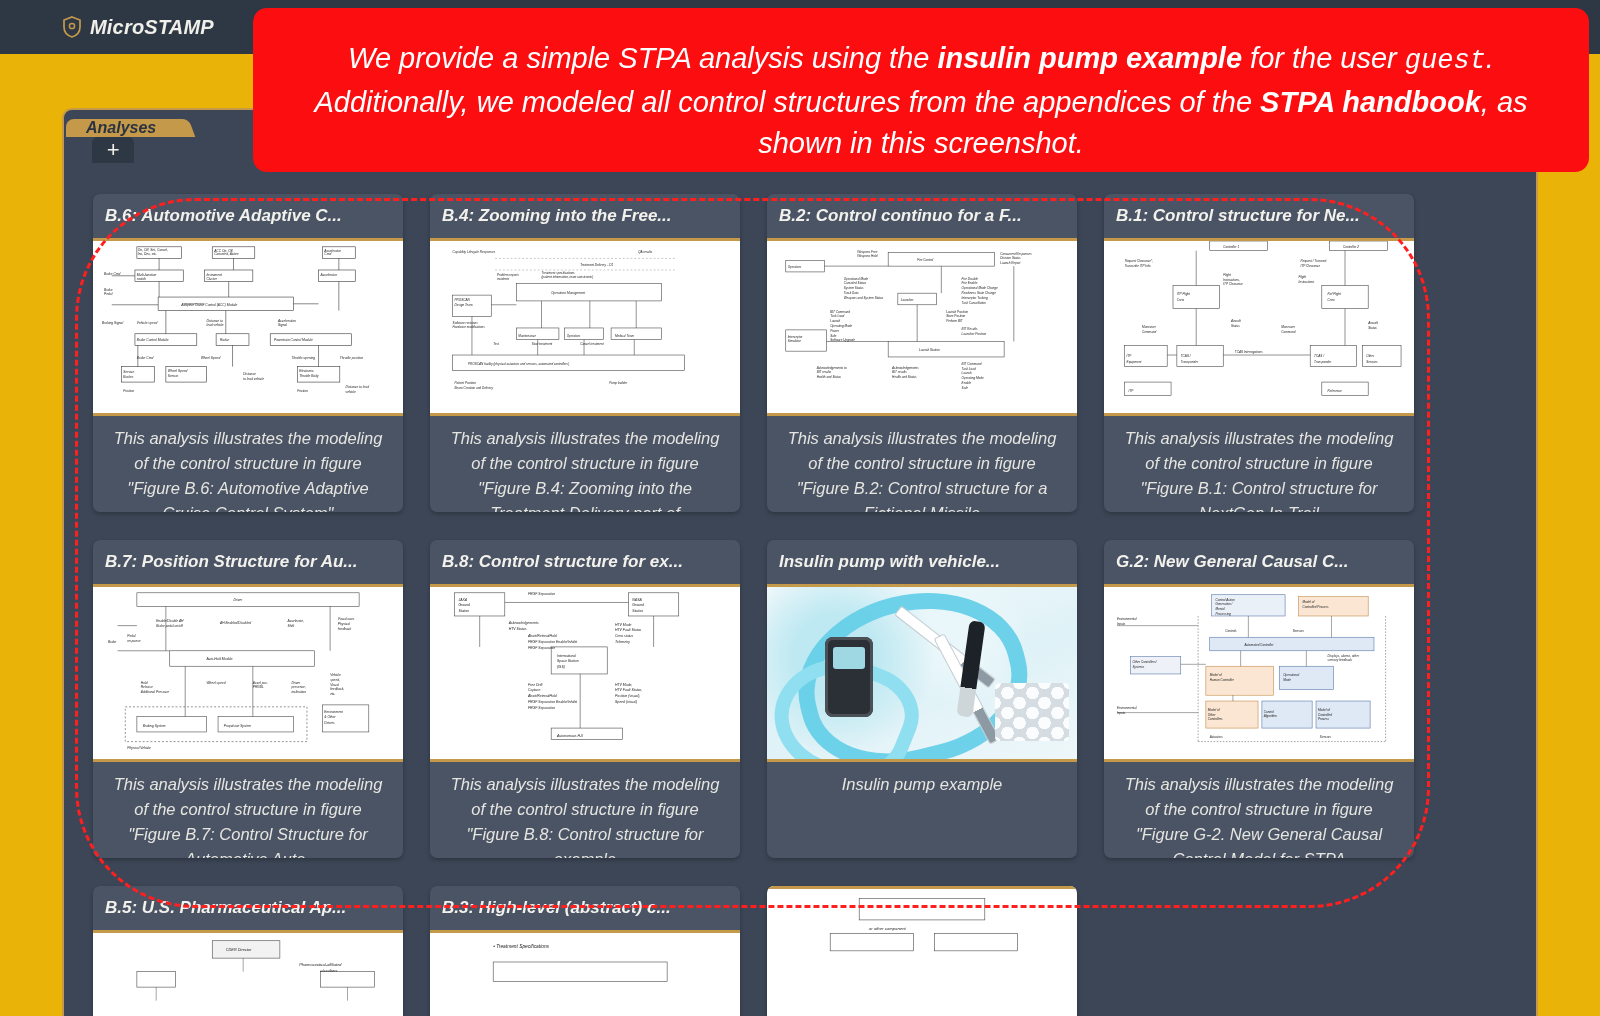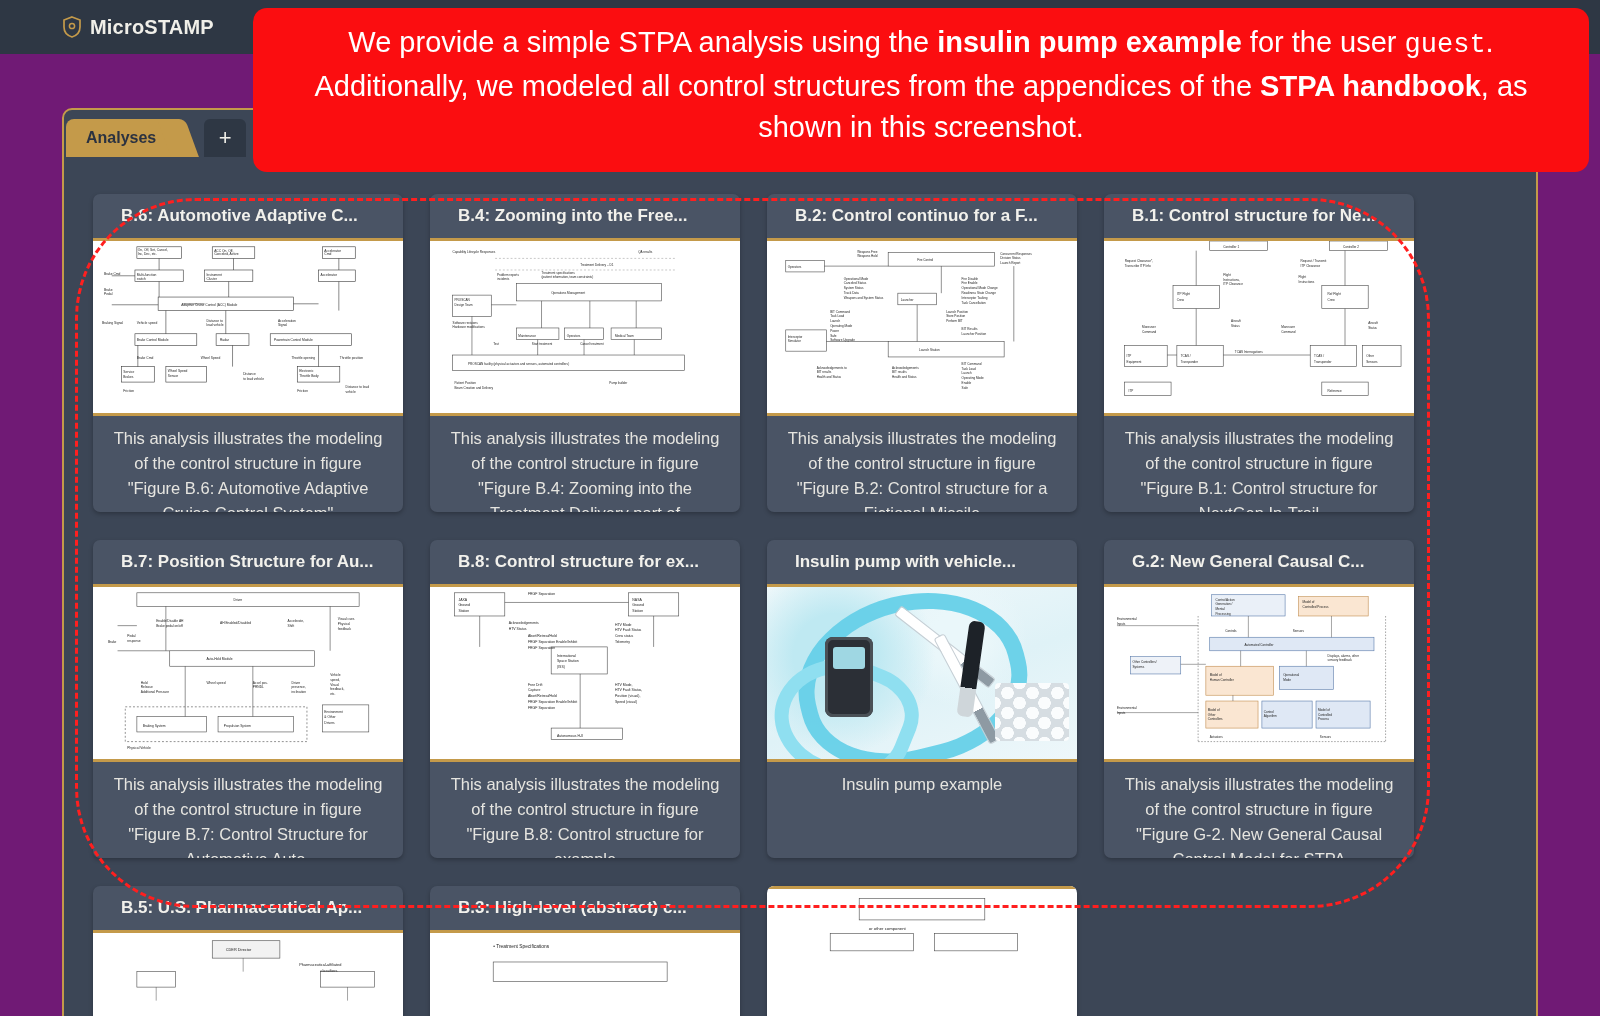--- a/index.html
+++ b/index.html
@@ -7,21 +7,22 @@
     margin: 0; padding: 0;
     width: 1600px; height: 1016px;
     overflow: hidden;
     background: #3c4656;
     font-family: "Liberation Sans", sans-serif;
   }
   #root {
     position: relative;
     width: 1600px;
     height: 1016px;
-    background: #701a75;
+    background: #eab308;
+    font-style: italic;
   }
 
   
   .topbar {
     position: absolute; top: 0; left: 0;
     width: 1600px; height: 54px;
     background: #2e3744;
     display: flex; align-items: center;
   }
   .brand {
@@ -47,20 +48,21 @@
     border-radius: 10px;
   }
 
   
   .tabstrip {
     position: absolute;
     top: 119px; left: 66px;
     height: 38px;
     display: flex; align-items: stretch;
     z-index: 6;
+    flex-direction: column;
   }
   .tab {
     background: #c49a4a;
     color: #2b3240;
     font-size: 16px;
     font-weight: bold;
     padding: 0 22px 0 20px;
     display: flex; align-items: center;
     border-radius: 8px 8px 0 0;
     position: relative;
@@ -95,21 +97,21 @@
   }
   .card {
     width: 310px;
     background: #4a5465;
     border-radius: 7px;
     overflow: hidden;
     box-shadow: 0 2px 4px rgba(0,0,0,.25);
   }
   .card-title {
     height: 44px;
-    padding: 0 28px;
+    padding: 0 12px;
     display: flex; align-items: center;
     color: #f2f1ec;
     font-size: 17px;
     font-weight: bold;
     white-space: nowrap;
     overflow: hidden;
     text-overflow: ellipsis;
     border-radius: 12px;
   }
   .card-thumb {
@@ -211,21 +213,21 @@
   }
 
   
   .callout {
     position: absolute;
     top: 8px; left: 253px;
     width: 1336px; height: 164px;
     background: #fb0d10;
     border-radius: 14px;
     color: #ffffff;
-    padding: 14px 26px;
+    padding: 30px 26px;
     z-index: 20;
     text-align: center;
     font-size: 29px;
     line-height: 41px;
   }
   .callout b { font-weight: bold; }
   .callout .mono {
     font-family: "Liberation Mono", monospace;
     font-size: 27px;
   }

